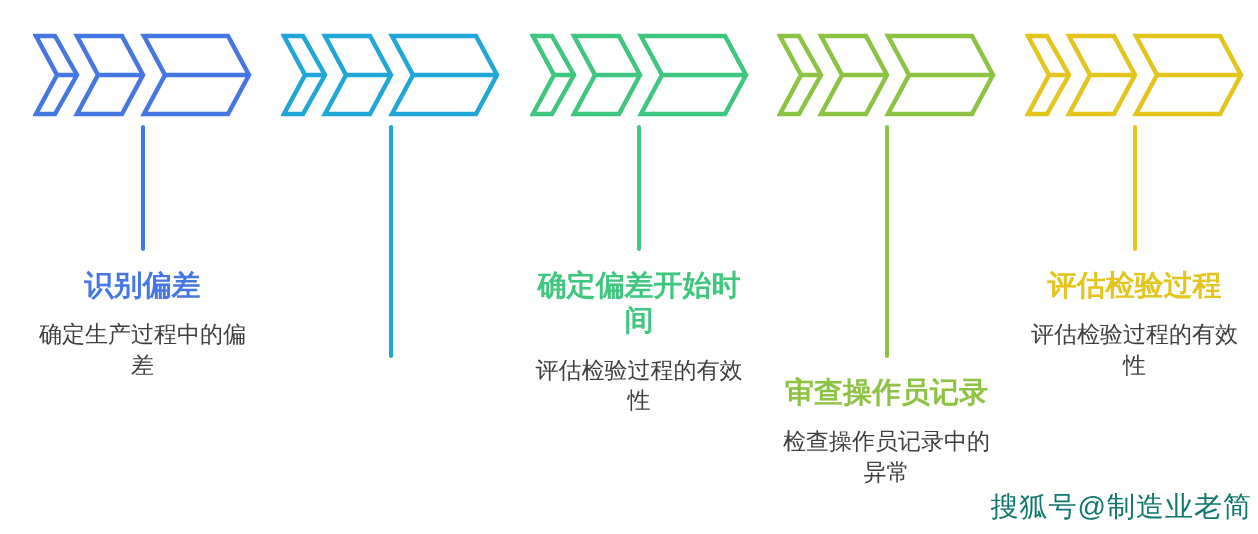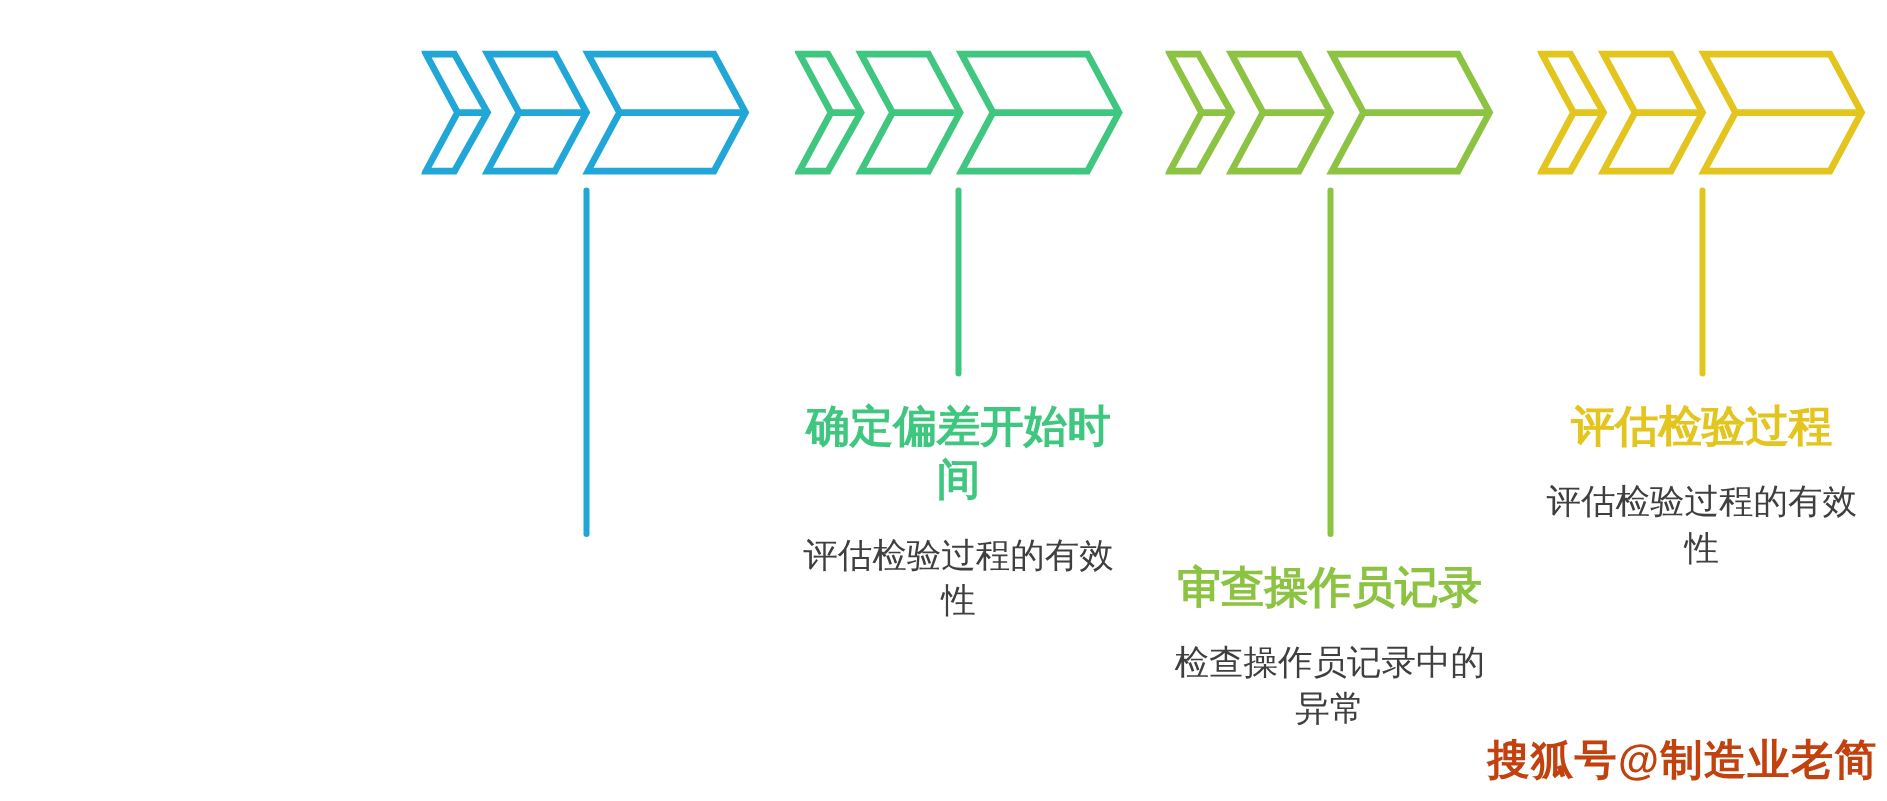--- a/index.html
+++ b/index.html
@@ -26,30 +26,45 @@
   .title {
     margin:0; font-size:29px; font-weight:bold;
     color:var(--c); line-height:1.22;
   }
   .desc {
     margin:16px 0 0; font-size:23px; font-weight:normal;
     color:#3F3F3F; line-height:1.32;
   }
   .watermark {
     position:absolute; right:6px; bottom:8px;
-    font-size:28px; font-weight:bold; color:#c2410c;
+    font-size:28px; font-weight:normal; color:#0f766e;
     text-shadow:2px 2px 0 rgba(255,255,255,0.95), -1px -1px 0 rgba(255,255,255,0.6);
     letter-spacing:1px;
   }
 </style>
 </head>
 <body>
 
 <div class="canvas">
 
+  <section class="step short" style="--c: #4577E3; left: 30.5px;">
+    <svg class="chevsvg" width="219" height="84" viewBox="-3 -3 219 84">
+        <polygon class="chev" points="0,0 19,0 41,39 19,78 0,78 21,39"></polygon>
+        <line class="mid" x1="21" y1="39" x2="41" y2="39"></line>
+        <polygon class="chev" points="41,0 86,0 107,39 86,78 41,78 62,39"></polygon>
+        <line class="mid" x1="62" y1="39" x2="107" y2="39"></line>
+        <polygon class="chev" points="108,0 192,0 213,39 192,78 108,78 129,39"></polygon>
+        <line class="mid" x1="129" y1="39" x2="213" y2="39"></line>
+      </svg>
+    <div class="connector"></div>
+    <div class="textblock">
+      <h2 class="title">识别偏差</h2>
+      <p class="desc">确定生产过程中的偏差</p>
+    </div>
+  </section>
 
   <section class="step long" style="--c: #21A7D7; left: 278.5px;">
     <svg class="chevsvg" width="219" height="84" viewBox="-3 -3 219 84">
         <polygon class="chev" points="0,0 19,0 41,39 19,78 0,78 21,39"></polygon>
         <line class="mid" x1="21" y1="39" x2="41" y2="39"></line>
         <polygon class="chev" points="41,0 86,0 107,39 86,78 41,78 62,39"></polygon>
         <line class="mid" x1="62" y1="39" x2="107" y2="39"></line>
         <polygon class="chev" points="108,0 192,0 213,39 192,78 108,78 129,39"></polygon>
         <line class="mid" x1="129" y1="39" x2="213" y2="39"></line>
       </svg>

